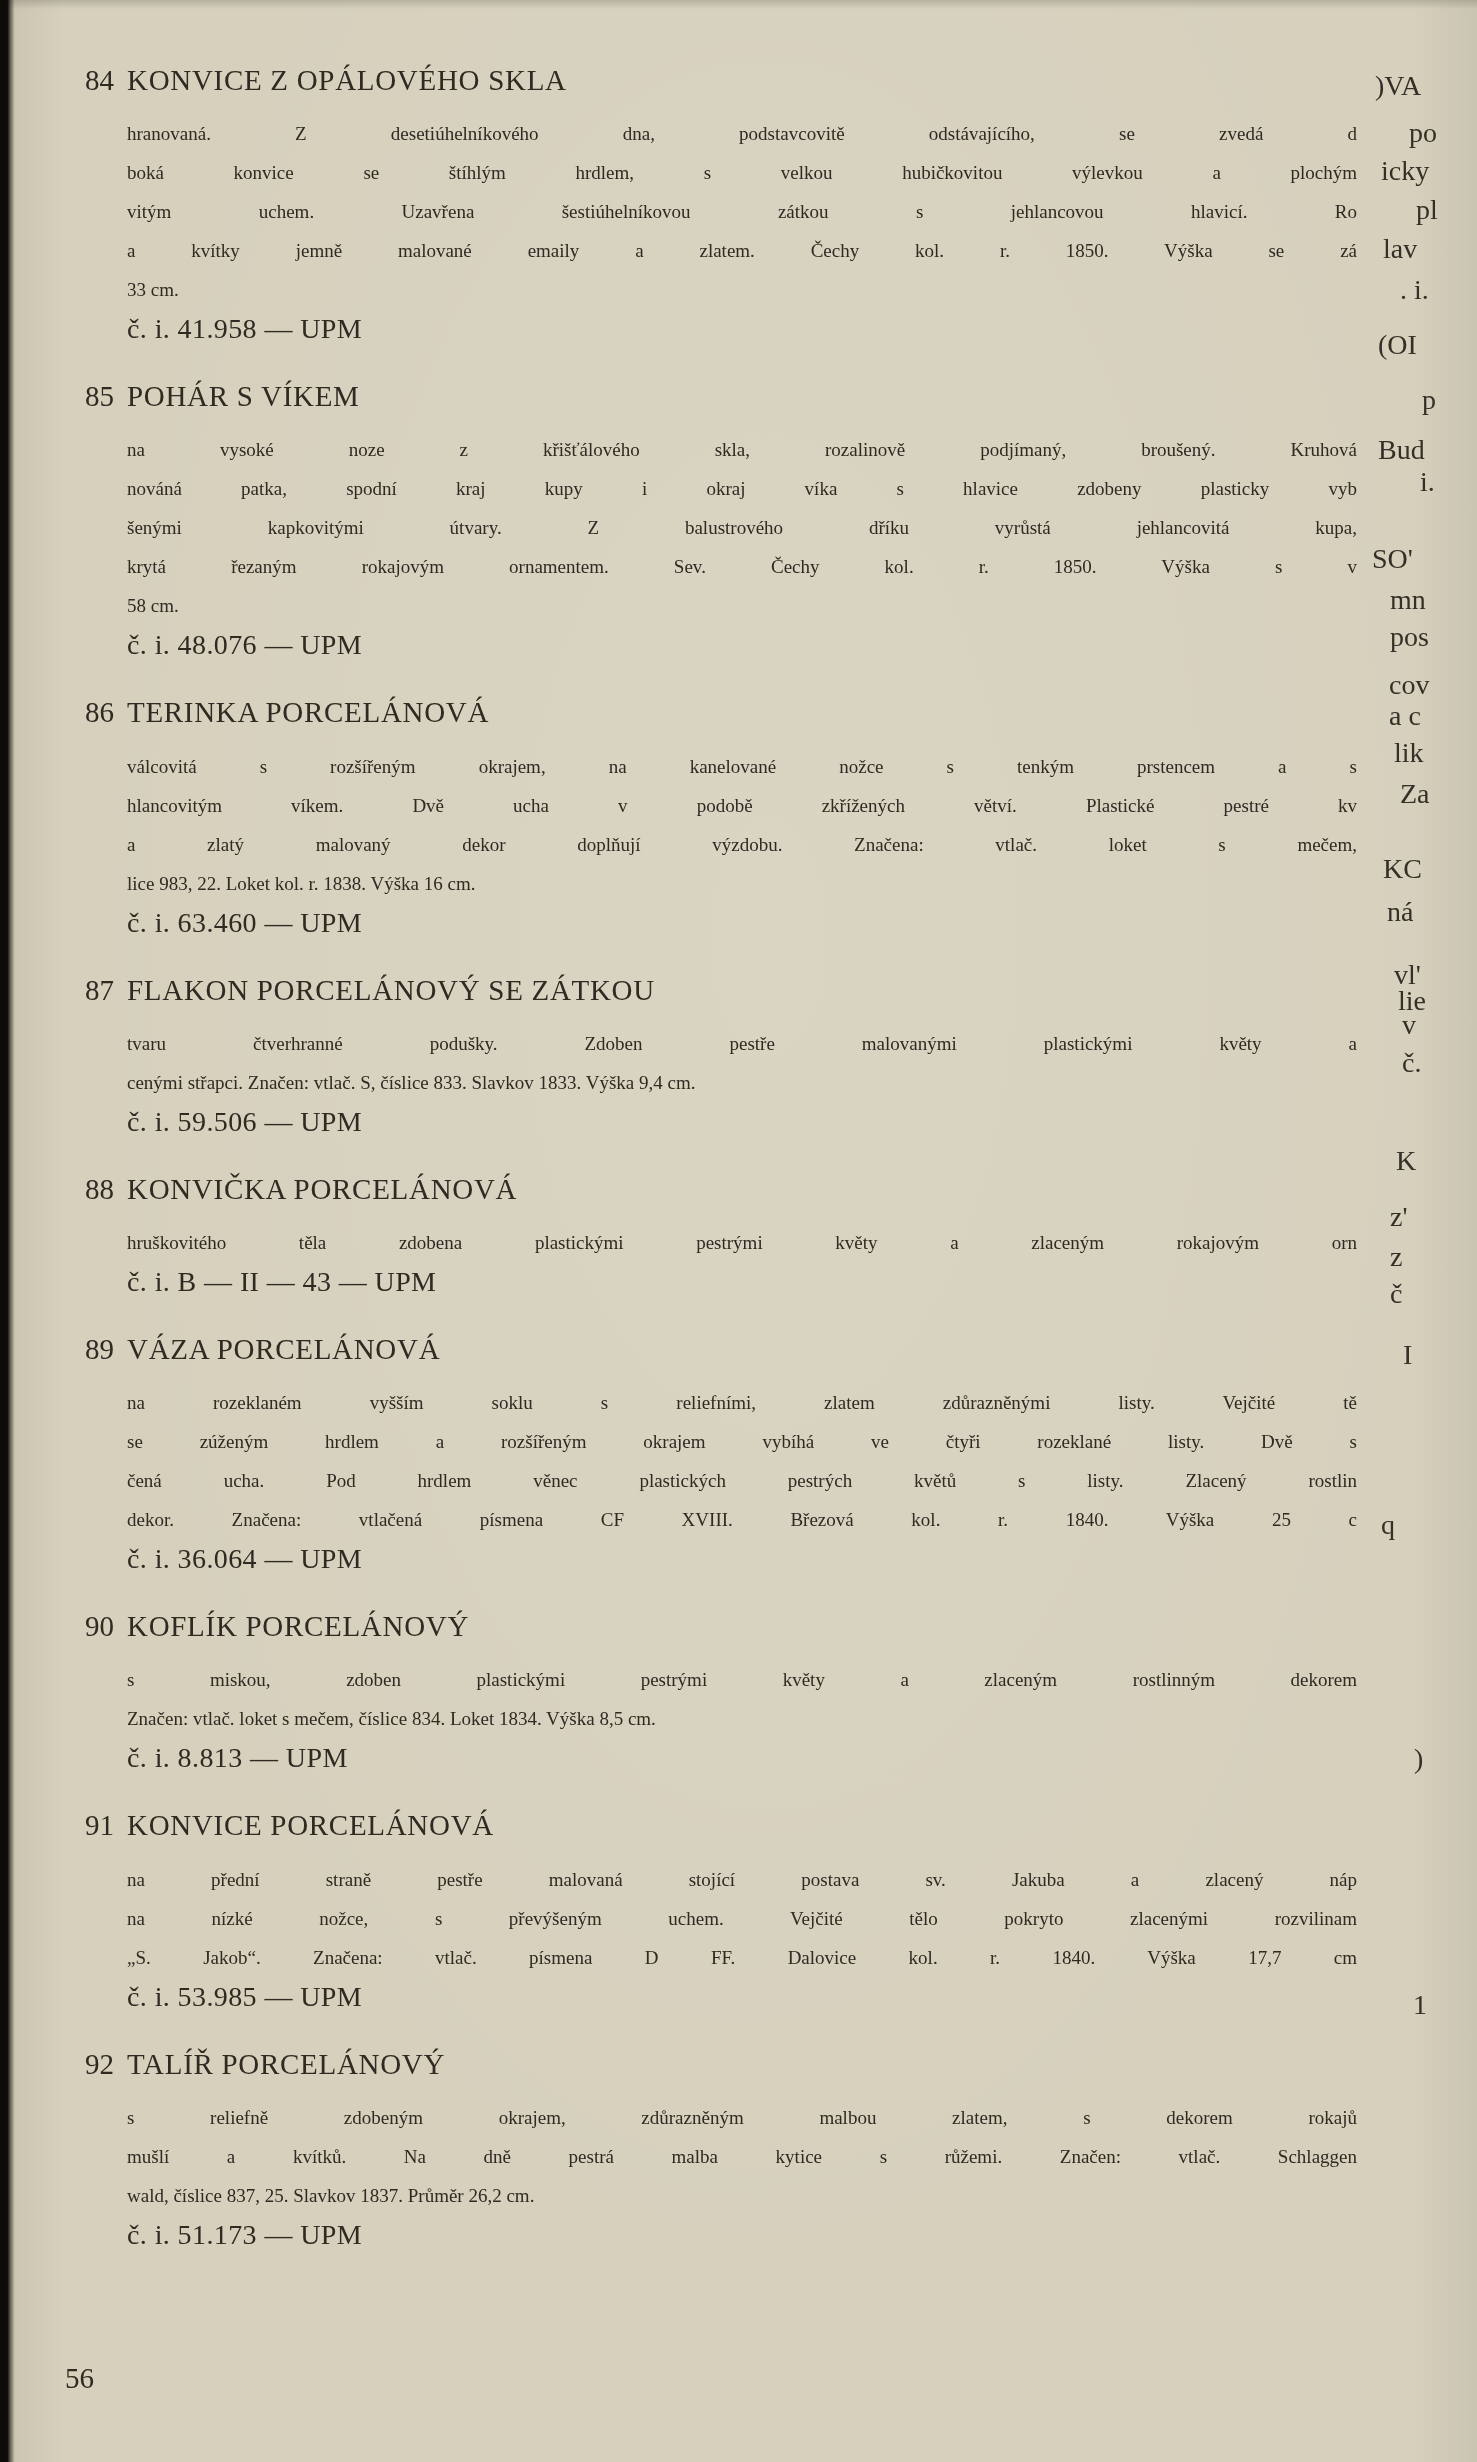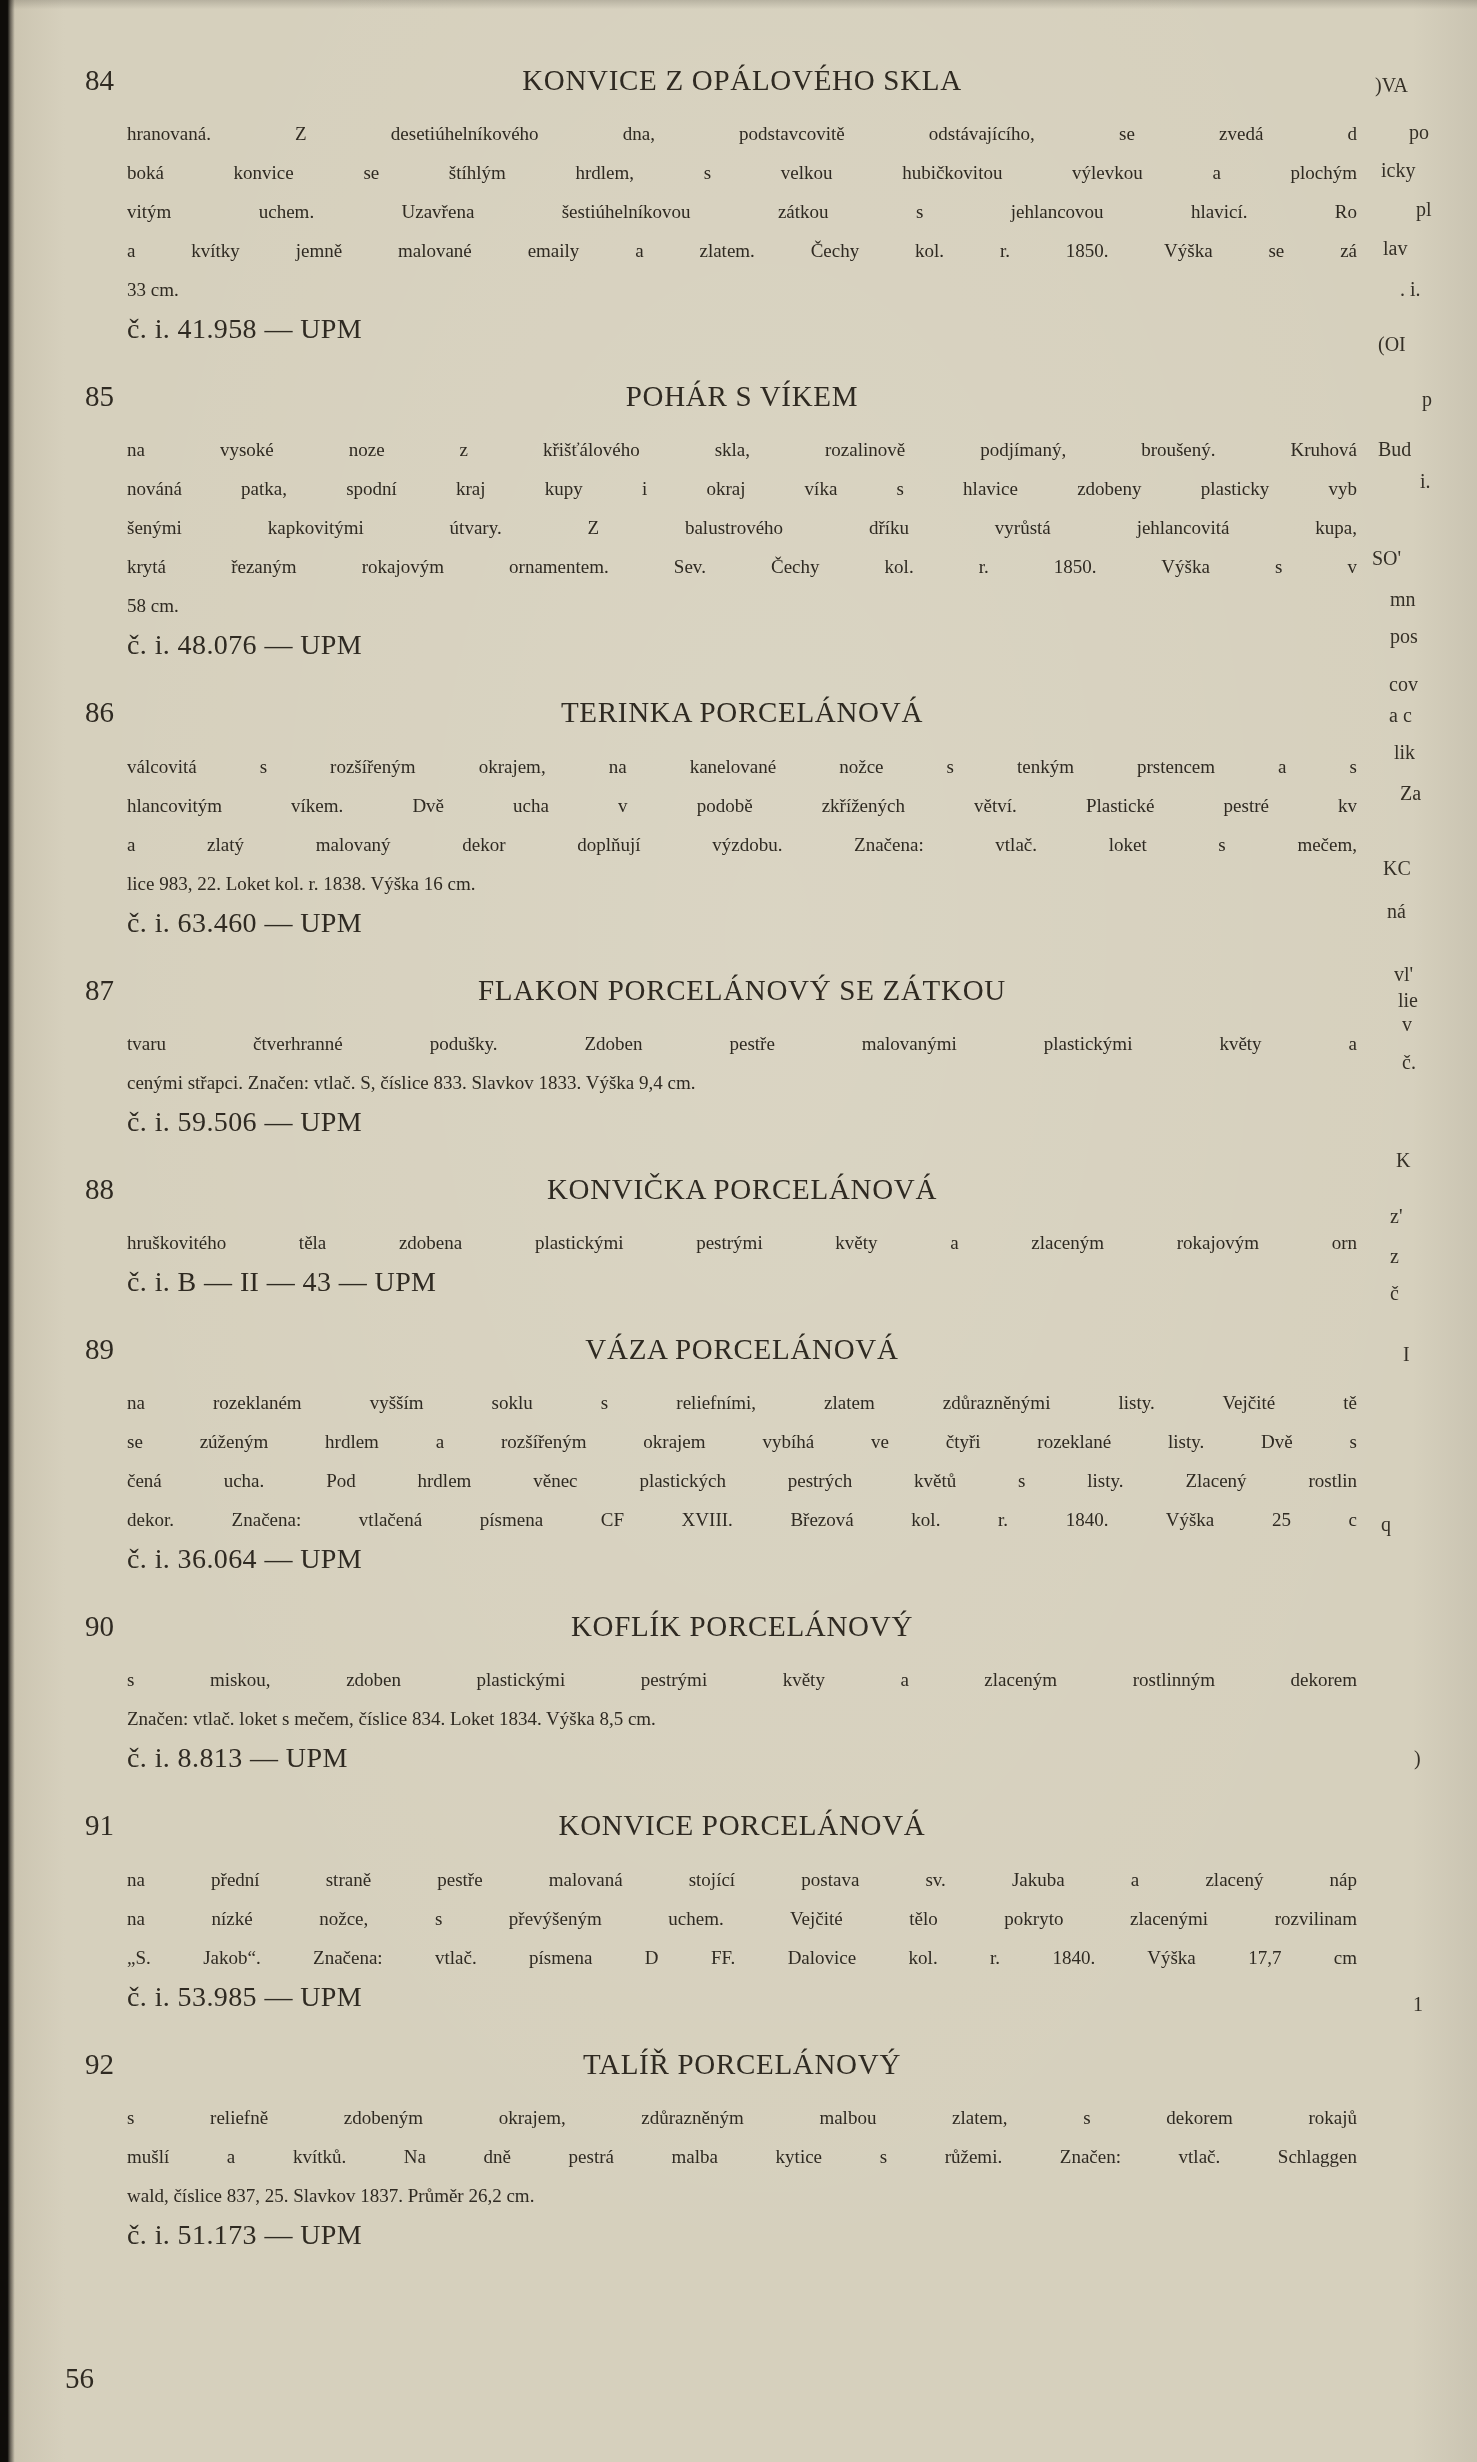--- a/index.html
+++ b/index.html
@@ -18,36 +18,36 @@
     color: #2f2a22;
   }
   .spine {
     position: absolute; left: 0; top: 0; bottom: 0; width: 14.8px;
     background: linear-gradient(90deg, #0e0c09 0, #0e0c09 7.4px, rgba(14,12,9,0.55) 10.2px, rgba(14,12,9,0) 14.8px);
   }
   .content {
     position: absolute; left: 85px; top: 61px; width: 1272px;
   }
   .entry { position: relative; padding-left: 42px; margin-bottom: 29px; }
-  .title-row { line-height: 39px; margin-bottom: 9.2px; text-align: center; }
+  .title-row { line-height: 39px; margin-bottom: 9.2px; }
   .num {
     position: absolute; left: 0; top: 0;
     font-size: 29px; line-height: 39px;
   }
   .title {
     display: inline; font-size: 29px; font-weight: normal;
     letter-spacing: 0.7px; line-height: 39px;
   }
   .bline { font-size: 19px; line-height: 39px; }
   .just { text-align: justify; text-align-last: justify; }
   .inv { font-size: 28px; line-height: 39px; letter-spacing: 0.4px; }
   .pageno { position: absolute; left: 65px; top: 2327px; font-size: 29px; line-height: 39px; margin-top: 32px; }
   .fragments { position: absolute; inset: 0; pointer-events: none; }
   .frag {
-    position: absolute; font-size: 20px; line-height: 39px;
+    position: absolute; font-size: 28px; line-height: 39px;
     white-space: nowrap; color: #353027;
   }
 </style>
 </head>
 <body>
 
 <div class="page">
   <div class="spine"></div>
 
   <main class="content">

